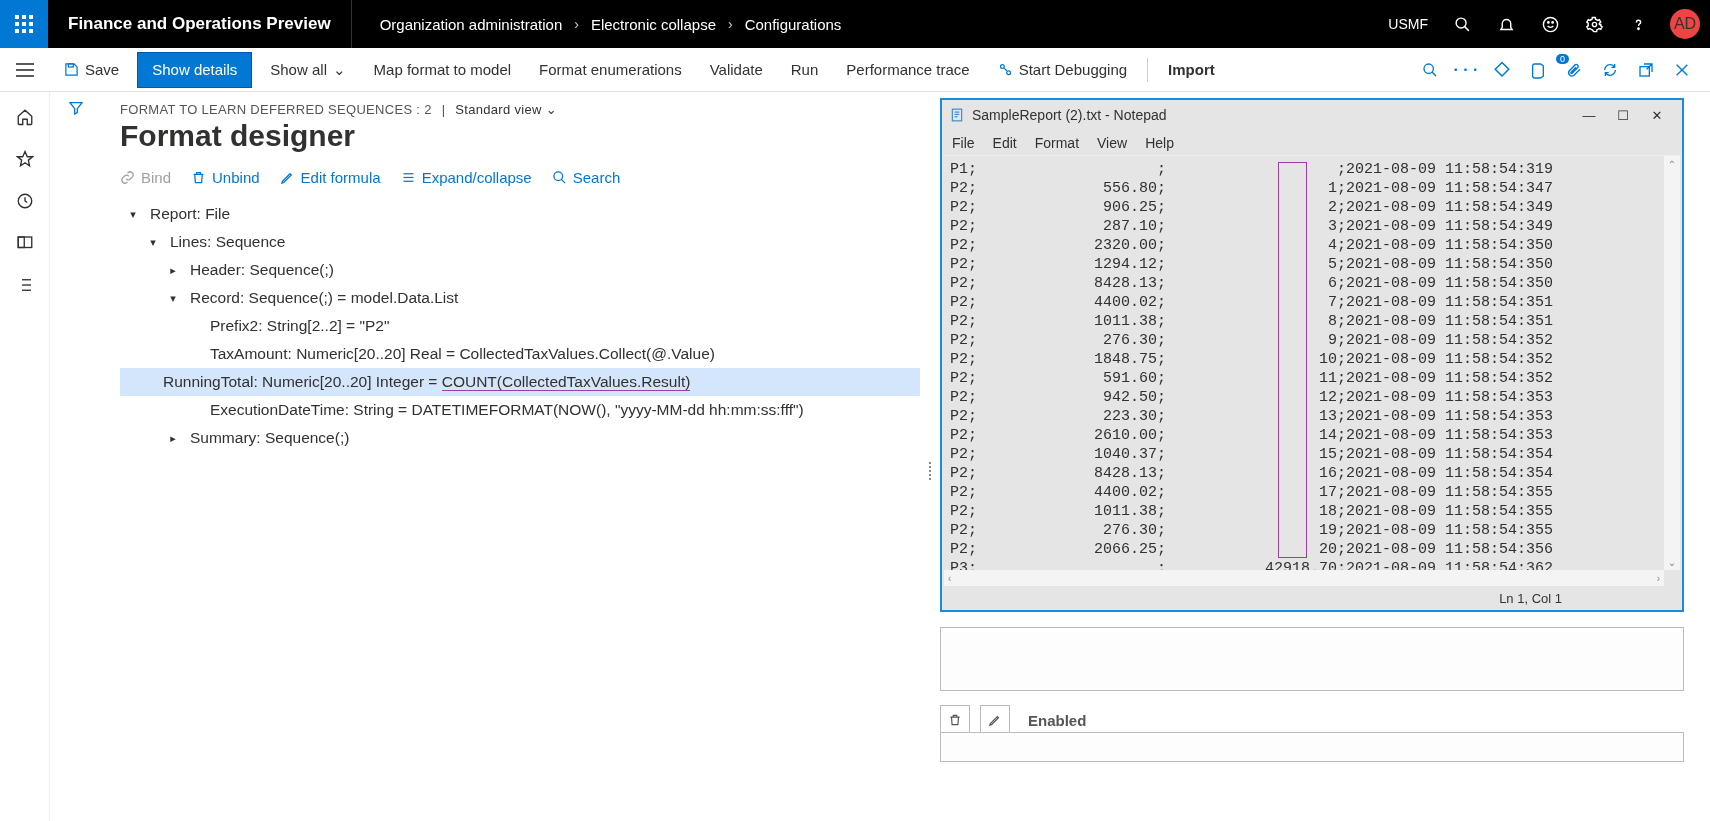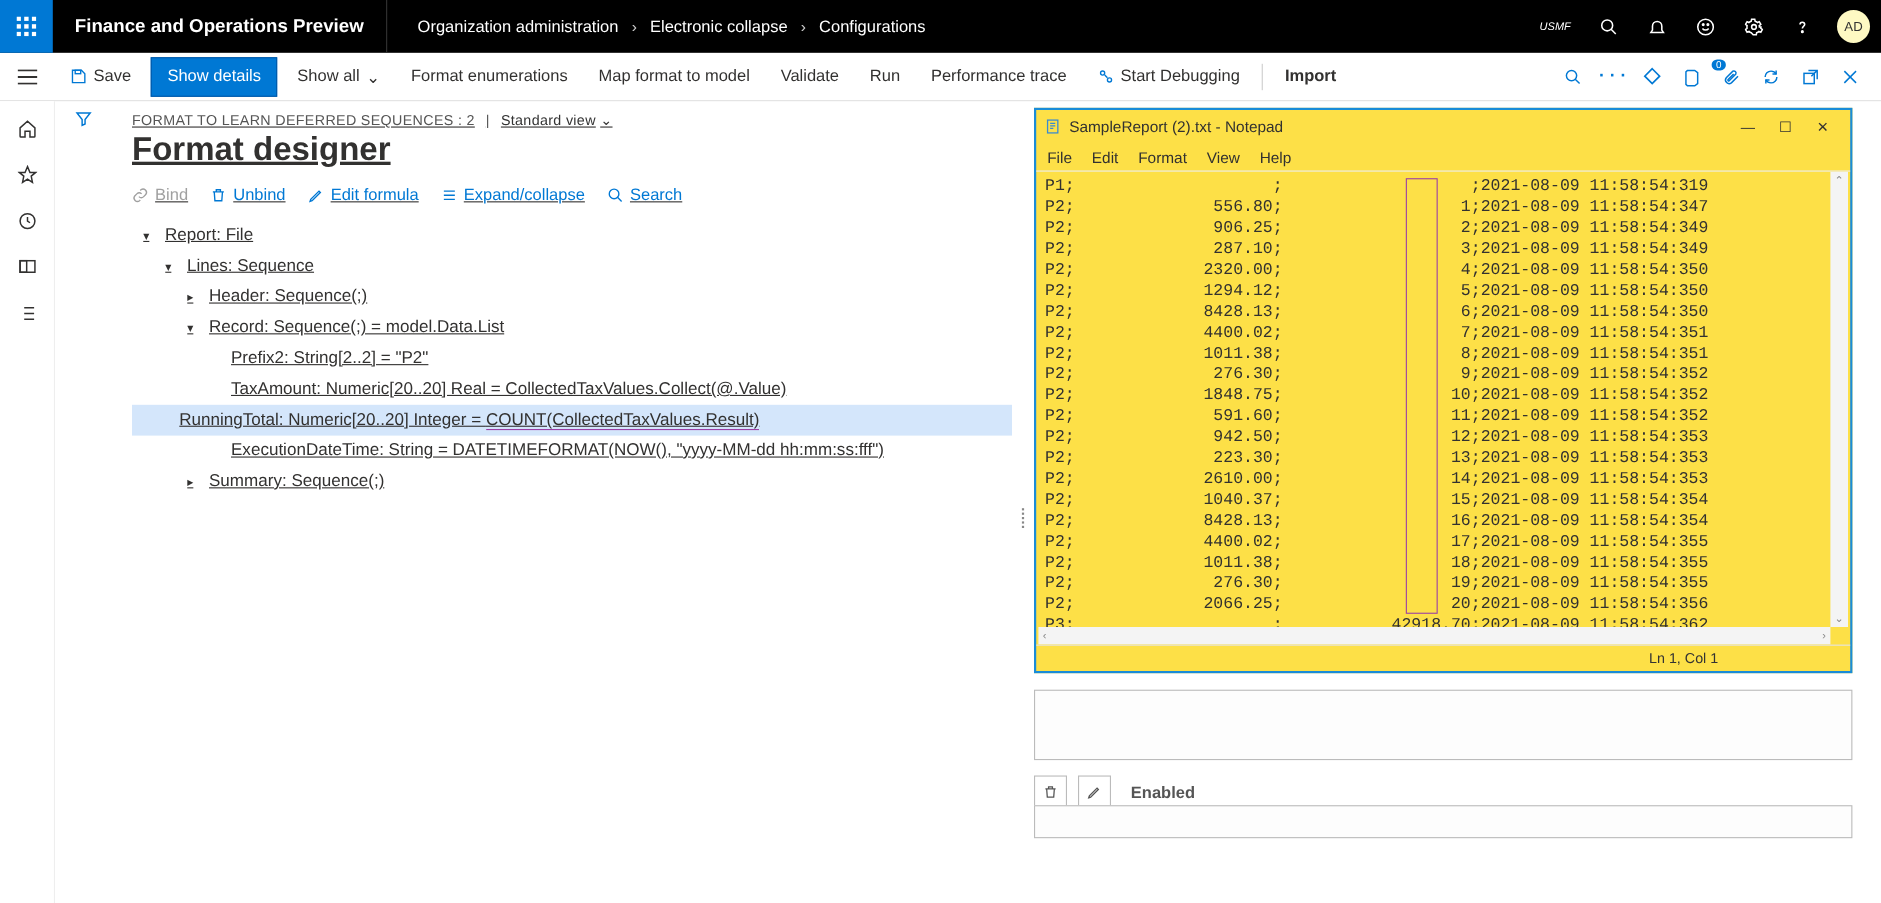--- a/index.html
+++ b/index.html
@@ -5,59 +5,59 @@
 * { box-sizing: border-box; margin: 0; padding: 0; font-family: "Segoe UI", Arial, sans-serif; }
 body { background:#fff; overflow:hidden; width:1710px; height:821px; position:relative; font-size:14px; color:#323130;}
 
 .topbar { background:#000; color:#fff; height:48px; display:flex; align-items:center; }
 .topbar .waffle { width:48px; height:48px; display:flex; align-items:center; justify-content:center; background:#0078d4;}
 .topbar .title { padding:0 20px; font-size:17px; font-weight:600; border-right:1px solid #333; height:100%; display:flex; align-items:center;}
 .topbar .breadcrumb { display:flex; align-items:center; gap:12px; padding-left:28px; font-size:15px;}
 .topbar .breadcrumb .chev { font-size:14px; opacity:.8;}
 .topbar .spacer { flex:1;}
 .topbar .right { display:flex; align-items:center; gap:4px; padding-right:10px;}
-.topbar .right .usmf { font-size:10px; margin-right:10px;font-style:italic;}
+.topbar .right .usmf { font-size:14px; margin-right:10px;}
 .topbar .right .ticon { width:40px; height:48px; display:flex; align-items:center; justify-content:center; font-size:17px;}
-.topbar .avatar { width:30px; height:30px; border-radius:50%; background:#fef9c3; color:#333; display:flex; align-items:center; justify-content:center; font-size:12px; margin-left:8px;}
+.topbar .avatar { width:30px; height:30px; border-radius:50%; background:#ef4444; color:#333; display:flex; align-items:center; justify-content:center; font-size:16px; margin-left:8px;}
 
 .cmdbar { height:44px; border-bottom:1px solid #e1e1e1; display:flex; align-items:center; padding-left:50px;}
 .cmdbar .cmd { padding:0 14px; height:44px; display:flex; align-items:center; gap:6px; font-size:15px; color:#323130; cursor:pointer;}
 .cmdbar .cmd.primary { background:#0078d4; color:#fff; border:1.5px solid #0058a8; height:36px; margin:4px 4px;}
 .cmdbar .cmd .ic { font-size:15px; color:#0078d4;}
 .cmdbar .sep-flex { flex:1;}
 .cmdbar .righticons { display:flex; align-items:center; gap:8px; padding-right:14px;}
 .cmdbar .righticons .ri { width:28px; height:28px; display:flex; align-items:center; justify-content:center; font-size:16px; color:#0078d4; position:relative;}
 .cmdbar .righticons .ri.badge::after { content:"0"; position:absolute; top:-2px; left:-4px; background:#0078d4; color:#fff; font-size:9px; border-radius:8px; padding:0 4px;}
 .hamb { position:absolute; left:0; top:48px; width:50px; height:44px; display:flex; align-items:center; justify-content:center; font-size:18px; color:#323130;}
 
 .leftrail { position:absolute; left:0; top:92px; width:50px; background:#fff; border-right:1px solid #eee; height:calc(100% - 92px); display:flex; flex-direction:column; align-items:center; gap:24px; padding-top:16px;}
 .leftrail .lri { font-size:17px; color:#333;}
 
 .main { position:absolute; left:50px; top:92px; right:0; bottom:0; display:flex;}
 .leftpane { width:calc(100% - 770px); padding:10px 0 0 0; position:relative;}
 .filtercol { position:absolute; left:0; top:0; width:52px; display:flex; justify-content:center; padding-top:8px;}
 .filtercol .fic { color:#0078d4; font-size:16px;}
-.leftcontent { padding-left:70px; padding-right:20px;text-decoration:underline;}
+.leftcontent { padding-left:70px; padding-right:20px;}
 .crumbline { font-size:13px; color:#555; letter-spacing:.3px; display:flex; align-items:center; gap:10px;}
 .crumbline .sv { color:#333; display:flex; align-items:center; gap:4px;}
 .pagetitle { font-size:30px; font-weight:600; margin:2px 0 16px 0;}
 .actions { display:flex; gap:20px; align-items:center; font-size:15px; color:#0078d4; margin-bottom:14px;}
 .actions .act { display:flex; align-items:center; gap:6px; cursor:pointer;}
 .tree { font-size:15.5px; color:#323130;}
 .tree .node { display:flex; align-items:center; padding:5px 0;}
 .tree .tw { width:14px; display:inline-flex; justify-content:center; font-size:11px; margin-right:10px;}
 .tree .lvl0 { padding-left:6px;}
 .tree .lvl1 { padding-left:26px;}
 .tree .lvl2 { padding-left:46px;}
 .tree .lvl3 { padding-left:66px;}
 .tree .node.sel { background:#d4e6fb;padding-left:19px;}
 .tree .node.sel .formula-u { border-bottom:1.5px solid #9b3fa5;}
 
 .rightpane { width:770px; position:relative; padding-right:14px;}
-.notepad { position:absolute; left:0; top:6px; width:744px; border:2px solid #1a8cd8; background:#fde047;}
+.notepad { position:absolute; left:0; top:6px; width:744px; border:2px solid #1a8cd8; background:#e5e5e5;}
 .np-title { height:30px; display:flex; align-items:center; padding:0 8px; font-size:14px;}
 .np-title .npicon { width:16px; height:16px; margin-right:6px; display:inline-flex;}
 .np-title .spacer { flex:1;}
 .np-title .wbtn { width:34px; text-align:center; font-size:13px;}
 .np-menu { height:26px; display:flex; align-items:center; gap:18px; padding:0 10px; font-size:14px; border-bottom:1px solid #eee;}
 .np-body { height:430px; overflow:hidden; position:relative;}
 .np-body pre { font-family:"Consolas","Courier New",monospace; font-size:15px; line-height:19px; padding:4px 8px 0 8px; white-space:pre;}
 .np-body .redbox { position:absolute; left:336px; top:6px; width:29px; height:396px; border:1.5px solid #9b3fa5; pointer-events:none;}
 .np-scroll { position:absolute; right:2px; top:0; bottom:16px; width:16px; background:#f4f4f4;}
 .np-scroll .up, .np-scroll .dn { height:16px; display:flex; align-items:center; justify-content:center; font-size:10px; color:#888;}
@@ -157,24 +157,24 @@
     <span>Save</span>
   </div>
   <div class="cmd primary">
       <span>Show details</span>
     </div>
   <div class="cmd">
       <span>Show all</span>
       <span>⌄</span>
     </div>
   <div class="cmd">
+      <span>Map format to model</span>
+    </div>
+  <div class="cmd">
       <span>Format enumerations</span>
-    </div>
-  <div class="cmd">
-      <span>Map format to model</span>
     </div>
   <div class="cmd">
       <span>Validate</span>
     </div>
   <div class="cmd">
       <span>Run</span>
     </div>
   <div class="cmd">
       <span>Performance trace</span>
     </div>

